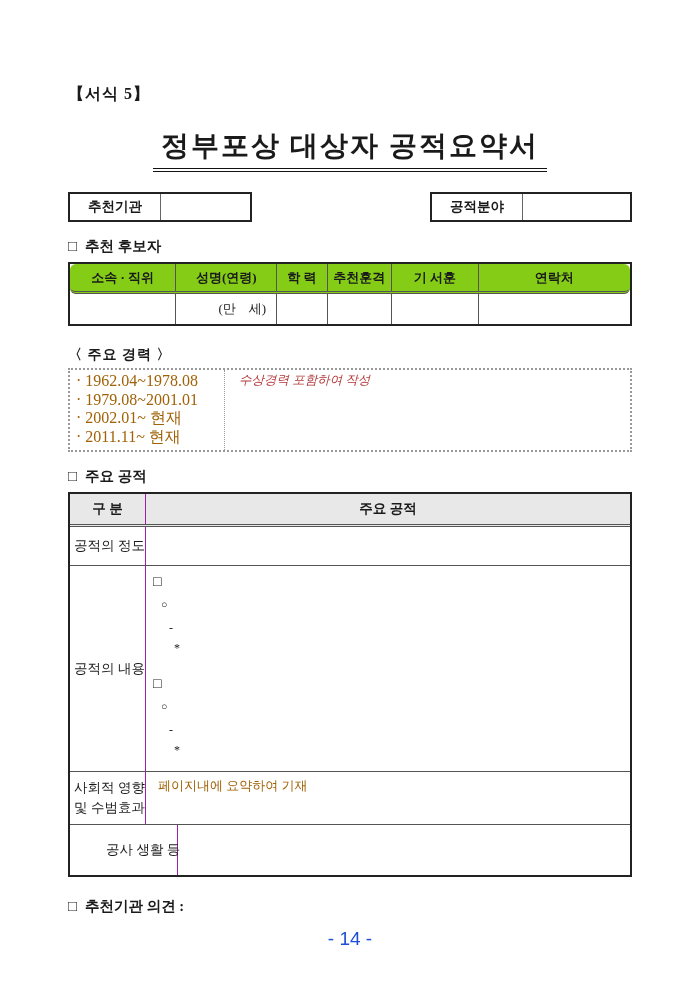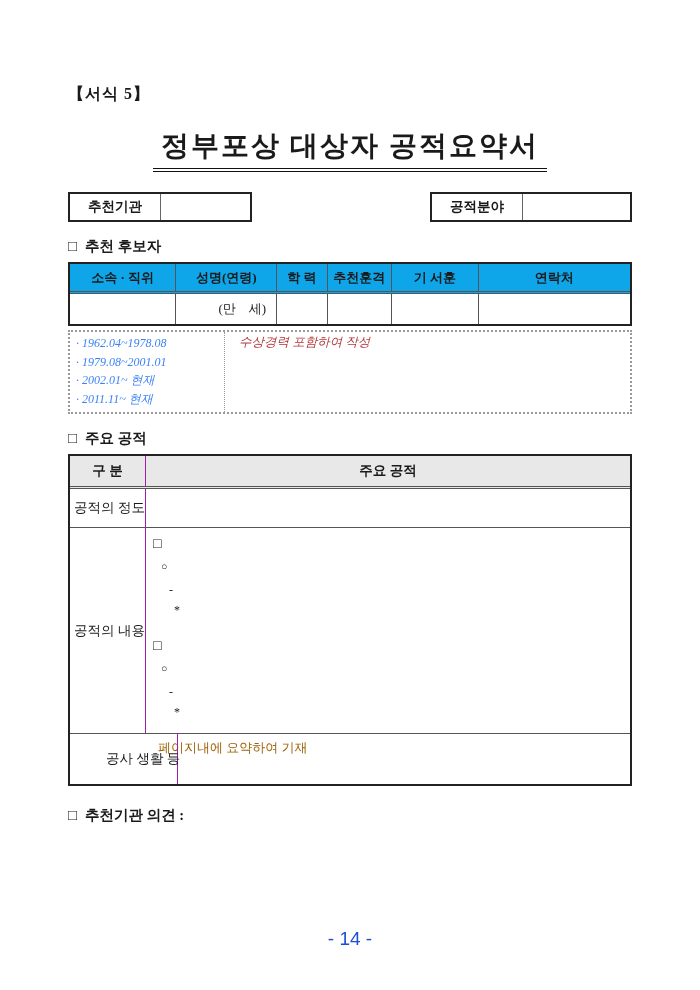--- a/index.html
+++ b/index.html
@@ -36,36 +36,36 @@
   .fieldbox .val { flex:1; }
 
   
   .sect { margin-top:15px; font-weight:bold; font-size:14.5px; display:flex; align-items:center; }
   .sect .sq { font-weight:normal; font-size:15px; margin-right:8px; line-height:1; }
   .career-head { margin-top:20px; font-weight:bold; font-size:14px; letter-spacing:1px; white-space:pre; }
 
   
   .ctable { border:2px solid #222; margin-top:6px; }
   .crow { display:flex; }
-  .crow.hdr { background:#0ea5e9; border-bottom:3px double #555; }
+  .crow.hdr { background:#84cc16; border-bottom:3px double #555;border-radius:6px; }
   .ccell {
     display:flex; align-items:center; justify-content:center;
     border-right:1px solid #555; box-sizing:border-box;
     font-size:13px; height:27px; white-space:pre;
   }
   .crow.data .ccell { height:30px; }
   .crow.hdr .ccell { font-weight:bold; }
   .ccell:last-child { border-right:none; }
   .c1{width:19%;} .c2{width:18%;} .c3{width:9%;} .c4{width:11.5%;} .c5{width:15.5%;} .c6{width:27%;}
   .ccell.name-val { justify-content:flex-end; padding-right:10px; }
 
   
   .career-box { display:flex; border:2px dotted #999; margin-top:4px; box-sizing:border-box; }
   .career-left { width:142px; border-right:1px dotted #999; padding:2px 6px 4px 6px; }
-  .career-entry { font-size:12px; font-style:italic; color:#3b82f6; line-height:18.5px; white-space:pre; }
+  .career-entry { font-size:16px; color:#a16207; line-height:18.5px; white-space:pre; }
   .career-right { flex:1; padding:2px 14px; }
   .career-note { font-size:12.5px; font-style:italic; color:#b2383a; }
 
   
   .mtable { border:2px solid #222; margin-top:6px; }
   .mrow { display:flex; border-bottom:1px solid #555; }
   .mrow:last-child { border-bottom:none; }
   .mrow.hdr { background:#e8e8e8; border-bottom:3px double #555; height:30px; }
   .mlabel {
     width:76px; border-right:1px solid #a21caf; box-sizing:border-box;
@@ -139,20 +139,21 @@
       <div class="crow data">
         <div class="ccell c1"></div>
         <div class="ccell c2 name-val">(만    세)</div>
         <div class="ccell c3"></div>
         <div class="ccell c4"></div>
         <div class="ccell c5"></div>
         <div class="ccell c6"></div>
       </div>
     </div>
 
+    <div class="career-head">〈 주요 경력 〉</div>
 
     <div class="career-box">
       <div class="career-left">
         <div class="career-entry">· 1962.04~1978.08</div>
         <div class="career-entry">· 1979.08~2001.01</div>
         <div class="career-entry">· 2002.01~ 현재</div>
         <div class="career-entry">· 2011.11~ 현재</div>
       </div>
       <div class="career-right">
         <div class="career-note">수상경력 포함하여 작성</div>
@@ -185,20 +186,27 @@
             <div class="b-line b-star">*</div>
             <div class="b-line b-square g2">□</div>
             <div class="b-line b-circle">○</div>
             <div class="b-line b-dash">-</div>
             <div class="b-line b-star">*</div>
             <div class="content-note">페이지내에 요약하여 기재</div>
           </div>
         </div>
       </div>
 
+      <div class="mrow row-social">
+        <div class="mlabel">
+          <span>사회적 영향</span>
+          <span>및 수범효과</span>
+        </div>
+        <div class="mbody free"></div>
+      </div>
 
       <div class="mrow row-life">
         <div class="mlabel">공사 생활 등</div>
         <div class="mbody free"></div>
       </div>
     </div>
 
     <div class="sect opinion">
       <span class="sq">□</span>
       <span>추천기관 의견 :</span>

